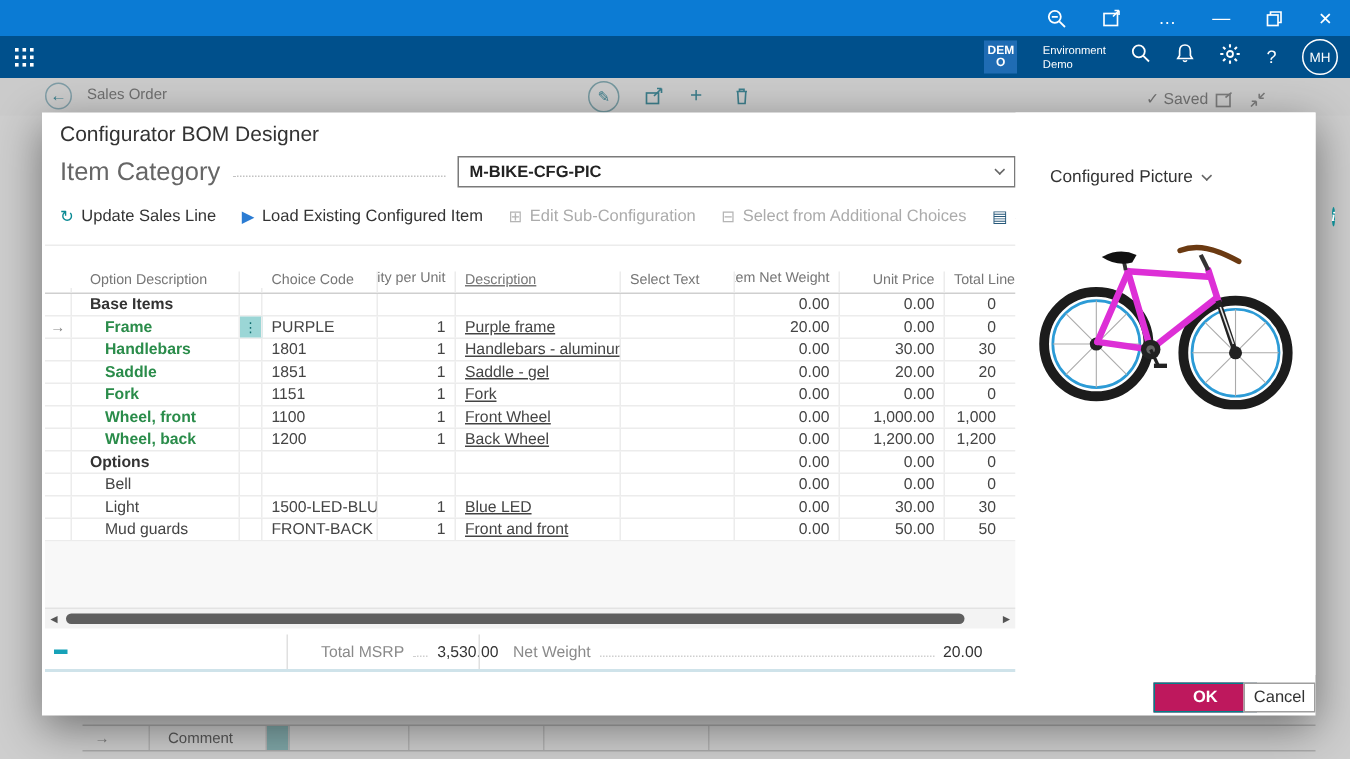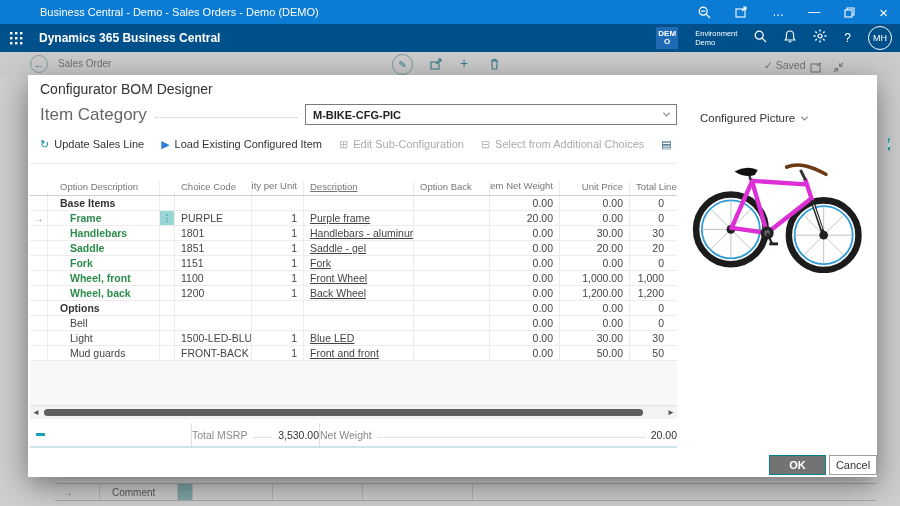--- a/index.html
+++ b/index.html
@@ -110,43 +110,42 @@
   .g-empty { height:45px; background:#f8f8f8; border-bottom:1px solid #e3e3e3; }
   .hscroll { height:13px; background:#f3f3f3; display:flex; align-items:center; font-size:8px; color:#555; }
   .hs-arrow { width:12px; text-align:center; }
   .hs-thumb { flex:1; height:7px; background:#5f5f5f; border-radius:4px; margin-left:2px; margin-right:22px; }
 
   
   .totals { position:absolute; left:2px; top:348px; width:647px; height:25px; display:flex; align-items:center;
             border-bottom:2px solid #cfe3ea; font-size:10.5px; }
   .t-dash { width:9px; height:3px; background:#17a2b8; margin-left:6px; }
   .t-spacer { width:146px; }
-  .t-sec { display:flex; align-items:center; height:100%; border-left:1px solid #e0e0e0; padding:0 0; }
+  .t-sec { display:flex; align-items:center; height:100%; border-left:1px solid #e0e0e0; padding:0 22px; }
   .t-sec1 { width:128px; } .t-sec2 { width:130px; } .t-sec3 { flex:1; }
   .t-label { color:#8a8a8a; white-space:nowrap; }
   .t-dots { flex:1; border-bottom:1px dotted #cfcfcf; height:6px; margin:0 6px; min-width:10px; }
   .t-value { color:#333; white-space:nowrap; }
 
   
   .factbox { position:absolute; left:649px; top:0; width:200px; height:375px; background:#fff; }
   .fb-head { position:absolute; left:23px; top:37px; font-size:11.5px; color:#333; display:flex; align-items:center; gap:7px; }
   .fb-head .chev { color:#666; }
   .bike { position:absolute; left:14px; top:60px; }
 
   
-  .btn-ok { position:absolute; left:741px; top:380px; width:57px; height:20px; background:#737373; color:#fff;
+  .btn-ok { position:absolute; left:741px; top:380px; width:69px; height:20px; background:#be185d; color:#fff;
             border:1px solid #008089; font-size:11px; font-weight:bold; display:flex; align-items:center; justify-content:center; }
   .btn-cancel { position:absolute; left:801px; top:380px; width:48px; height:20px; background:#fff; color:#333;
                 border:1px solid #9e9e9e; font-size:11px; display:flex; align-items:center; justify-content:center; }
 </style>
 </head>
 <body>
 
 <div class="titlebar">
-  <span class="tb-title">Business Central - Demo - Sales Orders - Demo (DEMO)</span>
   <div class="tb-icons">
     <span>
       <svg width="13" height="13" viewBox="0 0 13 13">
           <circle cx="5.2" cy="5.2" r="4" fill="none" stroke="#fff" stroke-width="1.2"></circle>
           <line x1="8.2" y1="8.2" x2="12" y2="12" stroke="#fff" stroke-width="1.2"></line>
           <line x1="3.2" y1="5.2" x2="7.2" y2="5.2" stroke="#fff" stroke-width="1.2"></line>
         </svg>
     </span>
     <span>
       <svg width="13" height="12" viewBox="0 0 13 12">
@@ -175,21 +174,20 @@
           <rect x="10" y="0" width="2.4" height="2.4"></rect>
       <rect x="0" y="5" width="2.4" height="2.4"></rect>
           <rect x="5" y="5" width="2.4" height="2.4"></rect>
           <rect x="10" y="5" width="2.4" height="2.4"></rect>
       <rect x="0" y="10" width="2.4" height="2.4"></rect>
           <rect x="5" y="10" width="2.4" height="2.4"></rect>
           <rect x="10" y="10" width="2.4" height="2.4"></rect>
         </g>
     </svg>
   </span>
-  <span class="nav-title">Dynamics 365 Business Central</span>
   <div class="nav-right">
     <span class="env-badge">DEMO</span>
     <span class="env-text">
       <span>Environment</span><br><span>Demo</span>
     </span>
     <span>
       <svg width="13" height="13" viewBox="0 0 13 13">
           <circle cx="5.2" cy="5.2" r="4" fill="none" stroke="#fff" stroke-width="1.2"></circle>
           <line x1="8.2" y1="8.2" x2="12" y2="12" stroke="#fff" stroke-width="1.2"></line>
         </svg>
@@ -321,21 +319,21 @@
   </div>
 
   <div class="grid">
     <div class="g-head">
       <div class="gc c-sel"></div>
       <div class="gc c-opt">Option Description</div>
       <div class="gc c-mini"></div>
       <div class="gc c-choice">Choice Code</div>
       <div class="gc c-qty">Quantity per Unit</div>
       <div class="gc c-desc">Description</div>
-      <div class="gc c-otext">Option Back</div>
+      <div class="gc c-otext">Select Text</div>
       <div class="gc c-weight">Item Net Weight</div>
       <div class="gc c-price">Unit Price</div>
       <div class="gc c-total" style="justify-content:flex-start;padding-left:6px;">Total Line P</div>
     </div>
     <div id="grid-body">
         <div class="g-row">
           <div class="gc c-sel"></div>
           <div class="gc c-opt opt-group">Base Items</div>
           <div class="gc c-mini"></div>
           <div class="gc c-choice"></div>

